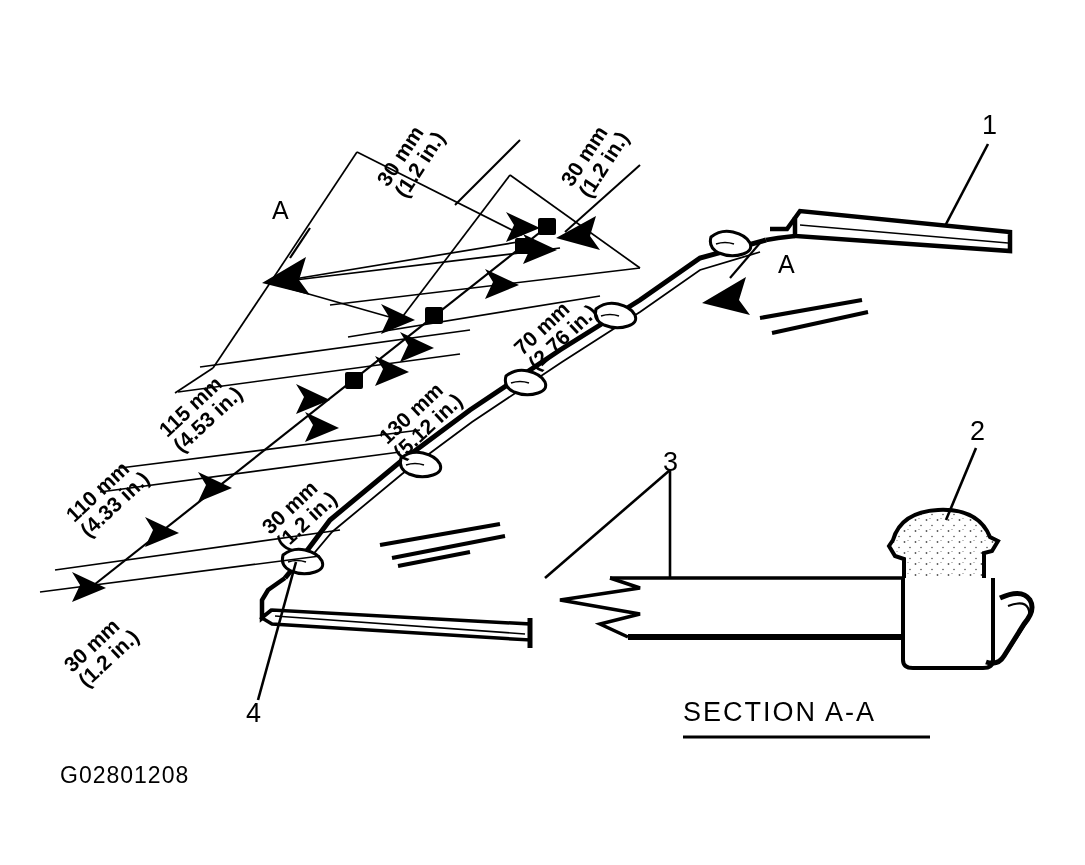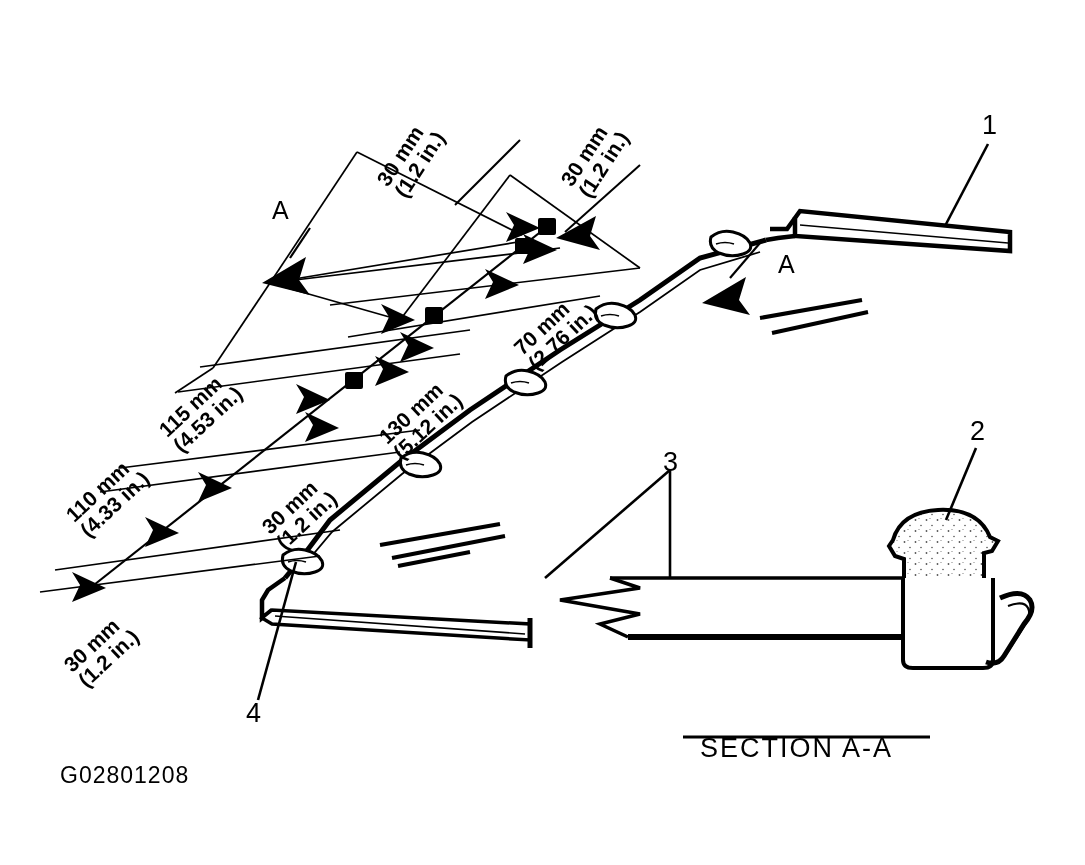--- a/index.html
+++ b/index.html
@@ -287,17 +287,17 @@
   <div class="lbl secmark" style="left:778px; top:250px;">A</div>
 
   <div class="lbl callout" style="left:982px; top:110px;">1</div>
 
   <div class="lbl callout" style="left:970px; top:416px;">2</div>
 
   <div class="lbl callout" style="left:663px; top:447px;">3</div>
 
   <div class="lbl callout" style="left:246px; top:698px;">4</div>
 
-  <div class="lbl sectitle" style="left:700px; top:697px;margin-top:36px;">SECTION  A-A</div>
+  <div class="lbl sectitle" style="left:683px; top:697px;">SECTION  A-A</div>
 
   <div class="lbl code" style="left:60px; top:762px;">G02801208</div>
 
 </div>
 
 </body></html>

